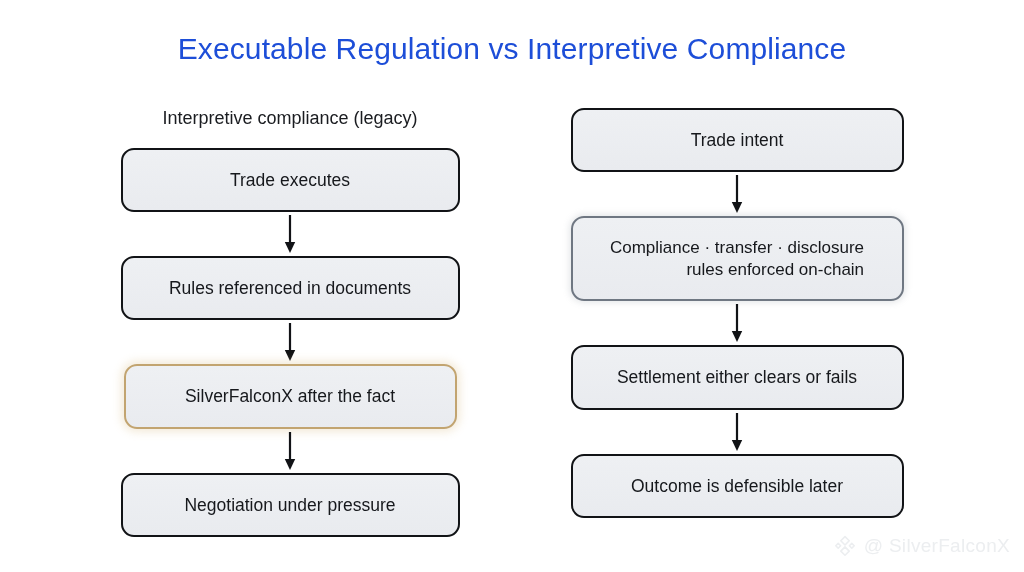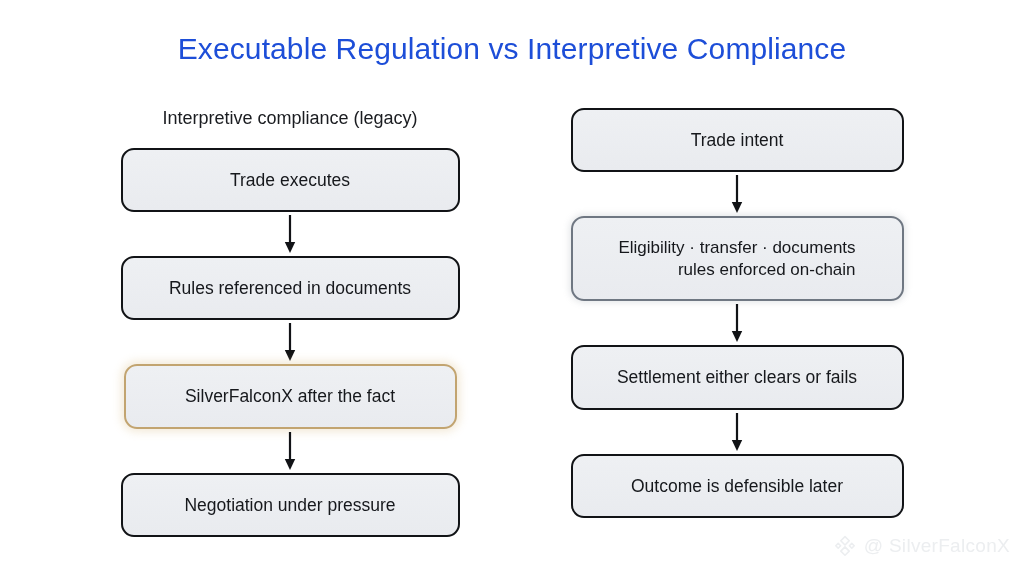--- a/index.html
+++ b/index.html
@@ -168,21 +168,21 @@
 
     <span class="arrow">
       <svg width="14" height="44" viewBox="0 0 14 44" aria-hidden="true">
         <line x1="7" y1="3" x2="7" y2="33" stroke="#111316" stroke-width="2.2"></line>
         <polygon points="7,41 1.8,30 12.2,30" fill="#111316"></polygon>
       </svg>
     </span>
 
     <div class="node highlight-slate two-line">
       <span>
-        <span>Eligibility · transfer · documents</span><br>
+        <span>Compliance · transfer · disclosure</span><br>
         <span>rules enforced on-chain</span>
       </span>
     </div>
 
     <span class="arrow">
       <svg width="14" height="44" viewBox="0 0 14 44" aria-hidden="true">
         <line x1="7" y1="3" x2="7" y2="33" stroke="#111316" stroke-width="2.2"></line>
         <polygon points="7,41 1.8,30 12.2,30" fill="#111316"></polygon>
       </svg>
     </span>

